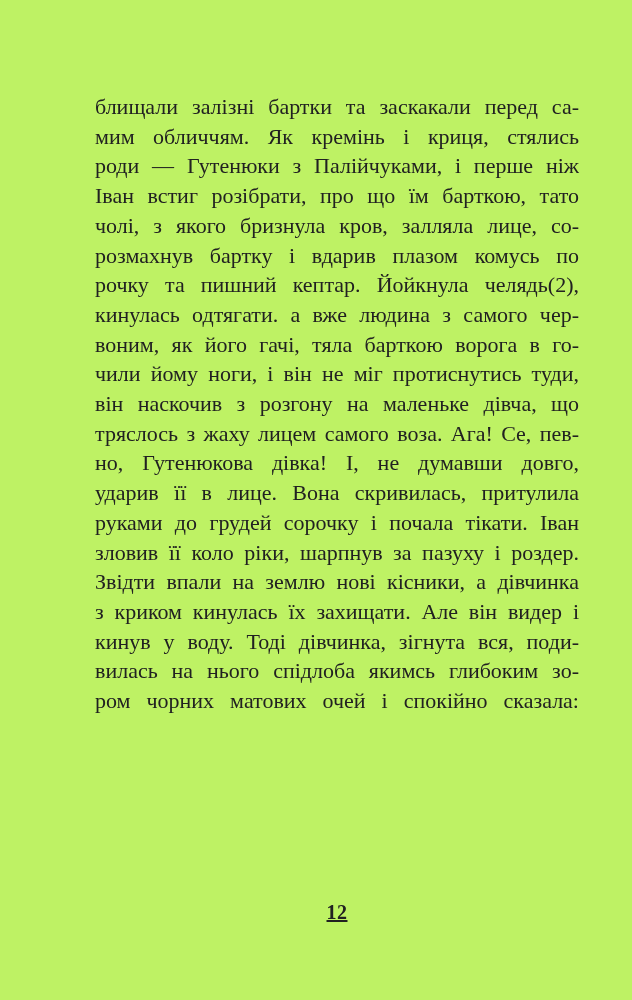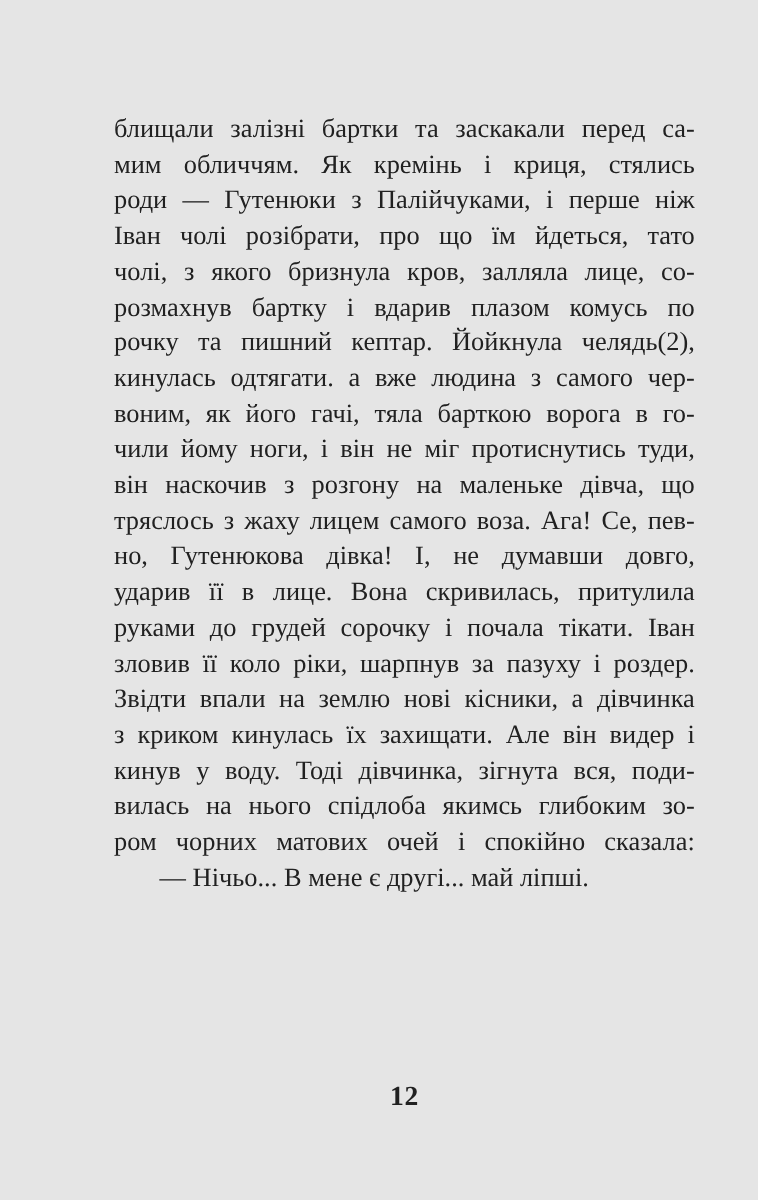--- a/index.html
+++ b/index.html
@@ -9,21 +9,21 @@
   body {
     width: 632px;
     height: 1000px;
     background: #ffffff;
     font-family: "Liberation Serif", "DejaVu Serif", serif;
   }
   .page {
     position: relative;
     width: 632px;
     height: 1000px;
-    background: #e5e5e5;
+    background: #bef264;
     overflow: hidden;
   }
   .textblock {
     position: absolute;
     left: 95px;
     top: 92px;
     width: 484px;
     color: #212121;
     font-size: 22px;
     line-height: 29.7px;
@@ -37,55 +37,53 @@
   .dialogue-line {
     text-align: left;
     text-indent: 38px;
   }
   .page-number {
     position: absolute;
     left: 95px;
     top: 901px;
     width: 484px;
     text-align: center;
-    font-size: 23px;
+    font-size: 20px;
     font-weight: bold;
     color: #212121;
     letter-spacing: 0.5px;
+    text-decoration: underline;
   }
 </style>
 </head>
 <body>
 
 <div class="page">
 
   <div class="textblock">
     <div>
         <div class="body-line">блищали залізні бартки та заскакали перед са-</div>
         <div class="body-line">мим обличчям. Як кремінь і криця, стялись</div>
         <div class="body-line">роди — Гутенюки з Палійчуками, і перше ніж</div>
-        <div class="body-line">Іван чолі розібрати, про що їм йдеться, тато</div>
+        <div class="body-line">Іван встиг розібрати, про що їм барткою, тато</div>
         <div class="body-line">чолі, з якого бризнула кров, залляла лице, со-</div>
         <div class="body-line">розмахнув бартку і вдарив плазом комусь по</div>
         <div class="body-line">рочку та пишний кептар. Йойкнула челядь(2),</div>
         <div class="body-line">кинулась одтягати. а вже людина з самого чер-</div>
         <div class="body-line">воним, як його гачі, тяла барткою ворога в го-</div>
         <div class="body-line">чили йому ноги, і він не міг протиснутись туди,</div>
         <div class="body-line">він наскочив з розгону на маленьке дівча, що</div>
         <div class="body-line">тряслось з жаху лицем самого воза. Ага! Се, пев-</div>
         <div class="body-line">но, Гутенюкова дівка! І, не думавши довго,</div>
         <div class="body-line">ударив її в лице. Вона скривилась, притулила</div>
         <div class="body-line">руками до грудей сорочку і почала тікати. Іван</div>
         <div class="body-line">зловив її коло ріки, шарпнув за пазуху і роздер.</div>
         <div class="body-line">Звідти впали на землю нові кісники, а дівчинка</div>
         <div class="body-line">з криком кинулась їх захищати. Але він видер і</div>
         <div class="body-line">кинув у воду. Тоді дівчинка, зігнута вся, поди-</div>
         <div class="body-line">вилась на нього спідлоба якимсь глибоким зо-</div>
         <div class="body-line">ром чорних матових очей і спокійно сказала:</div>
       </div>
-    <div>
-        <div class="dialogue-line">— Нічьо... В мене є другі... май ліпші.</div>
-      </div>
   </div>
 
   <div class="page-number">12</div>
 
 </div>
 
 </body></html>

